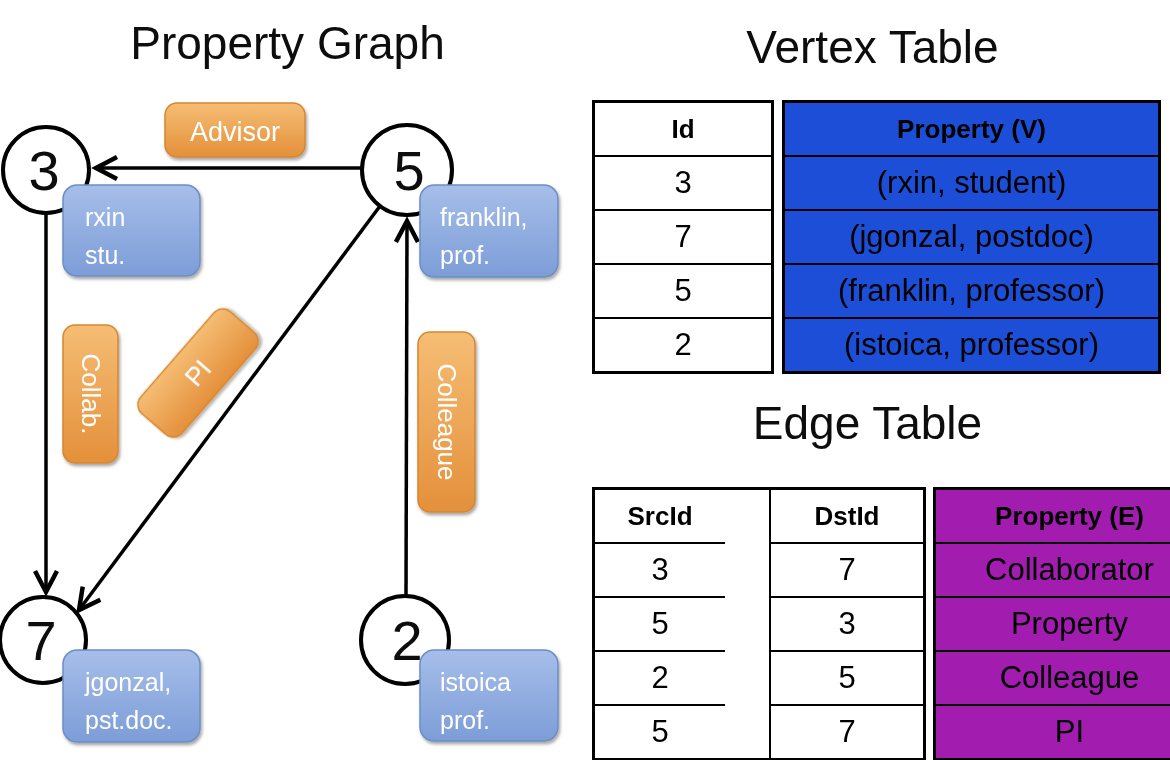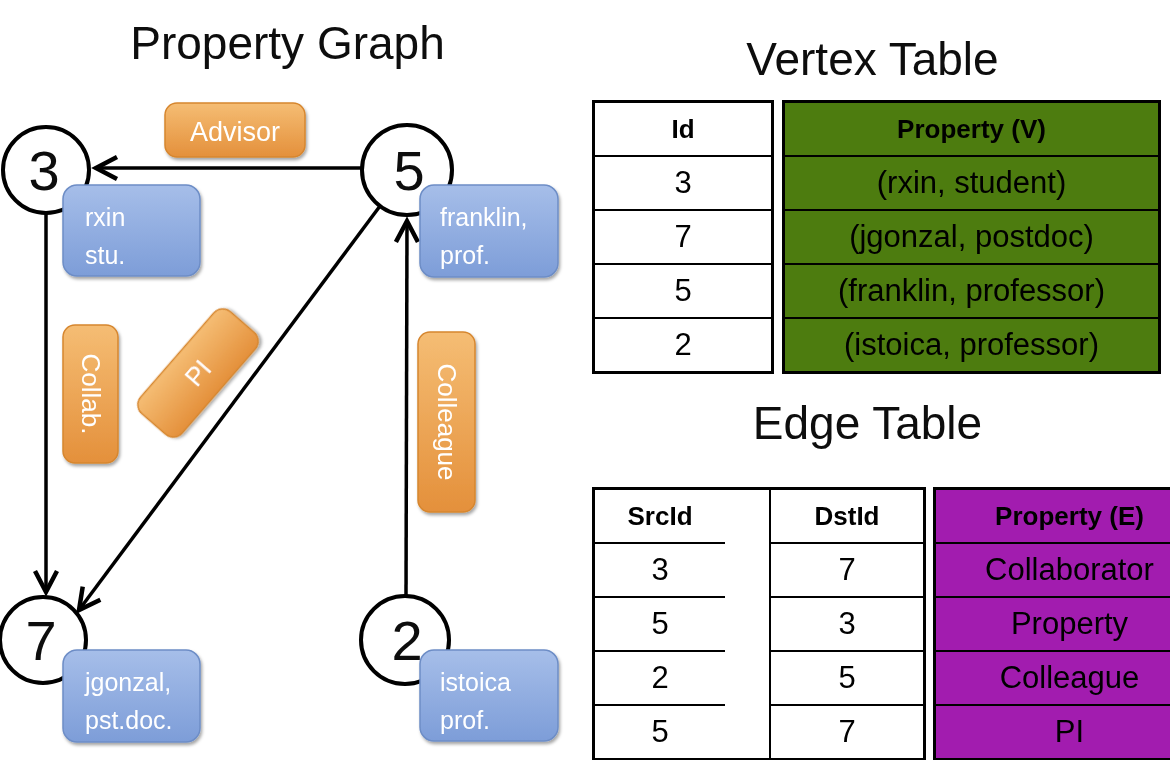--- a/index.html
+++ b/index.html
@@ -5,38 +5,38 @@
   html,body{margin:0;padding:0;background:#fff;}
   .stage{
     position:relative;width:1170px;height:760px;background:#ffffff;overflow:hidden;
     font-family:"Liberation Sans",sans-serif;color:#000;
   }
   .title{
     position:absolute;margin:0;font-weight:400;letter-spacing:0px;color:#0d0d0d;
     text-align:center;font-size:46px;line-height:1.1;
   }
   #graph-title{left:0;top:18px;width:575px;}
-  #vertex-title{left:585px;top:34px;width:575px;}
+  #vertex-title{left:585px;top:22px;width:575px;}
   #edge-title{left:585px;top:398px;width:565px;}
 
   svg text{font-family:"Liberation Sans",sans-serif;}
 
   
   .tbl{position:absolute;display:flex;}
   .subtbl{display:flex;border:3px solid #000;background:#fff;}
   .tcol{display:flex;flex-direction:column;}
   .tcol + .tcol{border-left:2px solid #000;margin-left:44px;}
   .cell{
     height:52px;display:flex;align-items:center;justify-content:center;
     font-size:31px;background:#fff;
   }
   .cell + .cell{border-top:2px solid #000;}
   .cell.hdr{font-weight:bold;font-size:26px;}
   .cell.num{font-size:31px;}
-  .blue .cell{background:#4d7c0f;}
+  .blue .cell{background:#1d4ed8;}
   .tan .cell{background:#a21caf;}
 
   #vertex-table{left:592px;top:100px;gap:8px;align-items:flex-end;}
   #vertex-table .id-col{width:176px;}
   #vertex-table .prop-col{width:373px;}
 
   #edge-table{left:592px;top:487px;gap:7px;}
   #edge-table .src-col{width:130px;}
   #edge-table .dst-col{width:152px;}
   #edge-table .prop-col{width:267px;}

